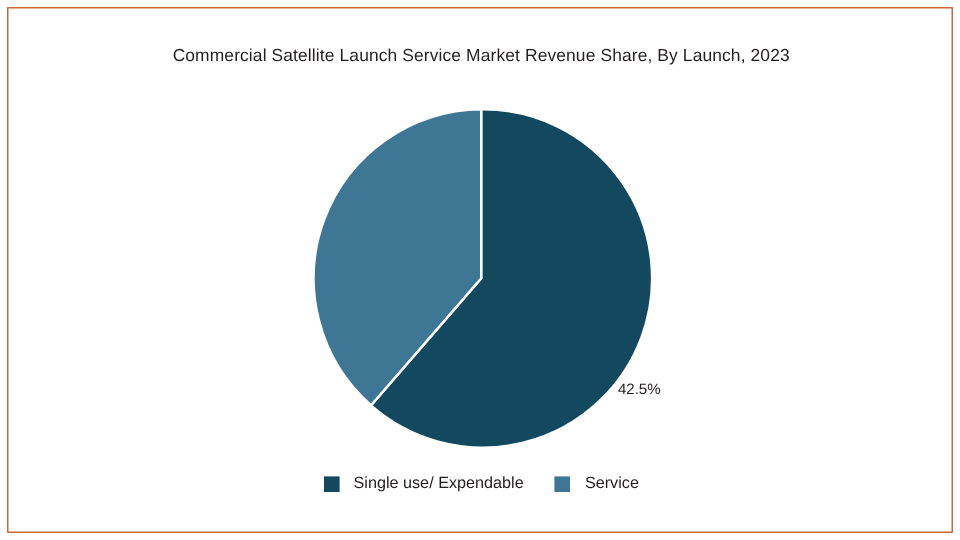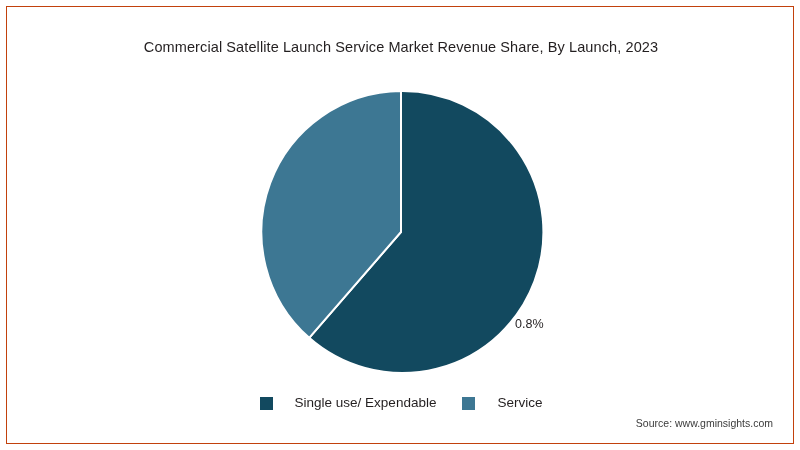--- a/index.html
+++ b/index.html
@@ -61,21 +61,21 @@
     top: 388px;
     width: 788px;
     display: flex;
     justify-content: center;
     align-items: center;
     gap: 26px;
   }
   .legend-item {
     display: flex;
     align-items: flex-end;
-    gap: 22px;
+    gap: 12px;
   }
   .legend-swatch {
     width: 13px;
     height: 13px;
     display: inline-block;
   }
   .legend-label {
     font-size: 13.5px;
     color: #231f20;
   }
@@ -98,30 +98,29 @@
 
     <div class="pie-wrap">
       <svg viewBox="0 0 286 286" width="286" height="286">
 
         <path d="M 143 143 L 143 2 A 141 141 0 1 1 51.2 248.8 Z" fill="#12495f" stroke="#ffffff" stroke-width="2"></path>
 
         <path d="M 143 143 L 51.2 248.8 A 141 141 0 0 1 143 2 Z" fill="#3d7793" stroke="#ffffff" stroke-width="2"></path>
       </svg>
     </div>
 
-    <div class="slice-label">0.8%</div>
+    <div class="slice-label">42.5%</div>
 
   </div>
 
   <div class="legend">
     <div class="legend-item">
       <span class="legend-swatch" style="background:#12495f"></span>
       <span class="legend-label">Single use/ Expendable</span>
     </div>
     <div class="legend-item">
       <span class="legend-swatch" style="background:#3d7793"></span>
       <span class="legend-label">Service</span>
     </div>
   </div>
 
-  <div class="source">Source: www.gminsights.com</div>
 
 </div>
 
 </body></html>

